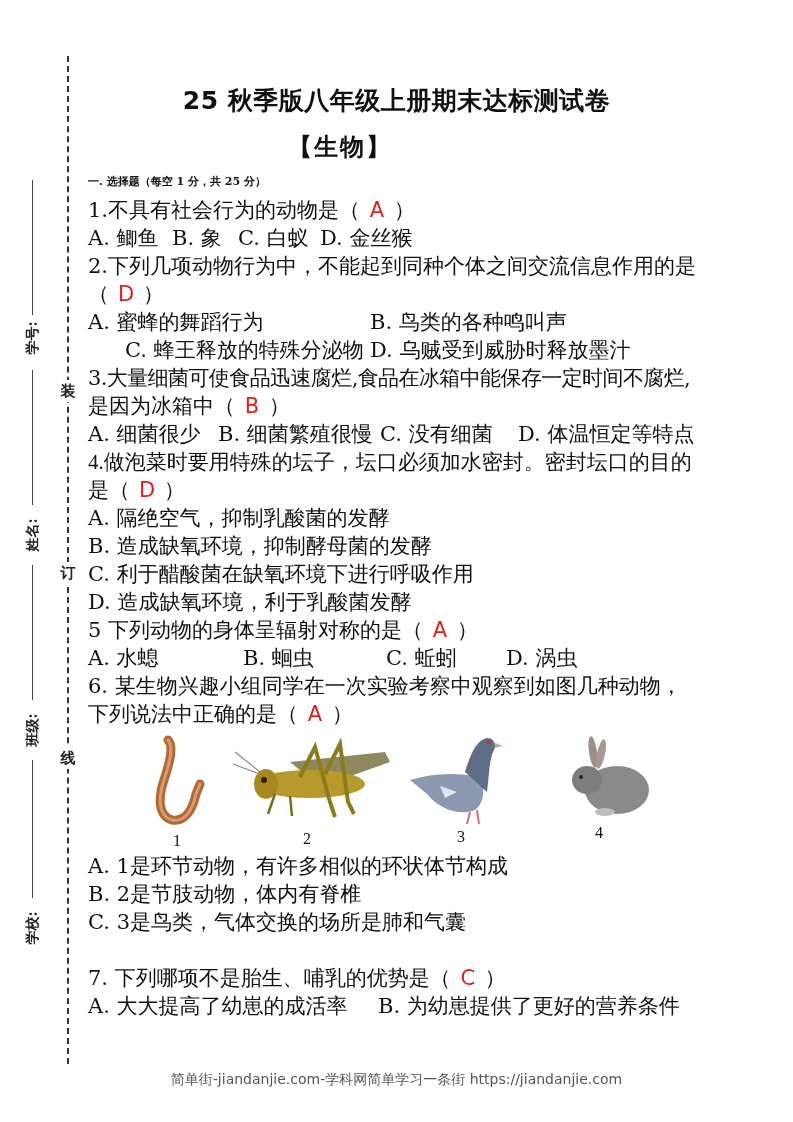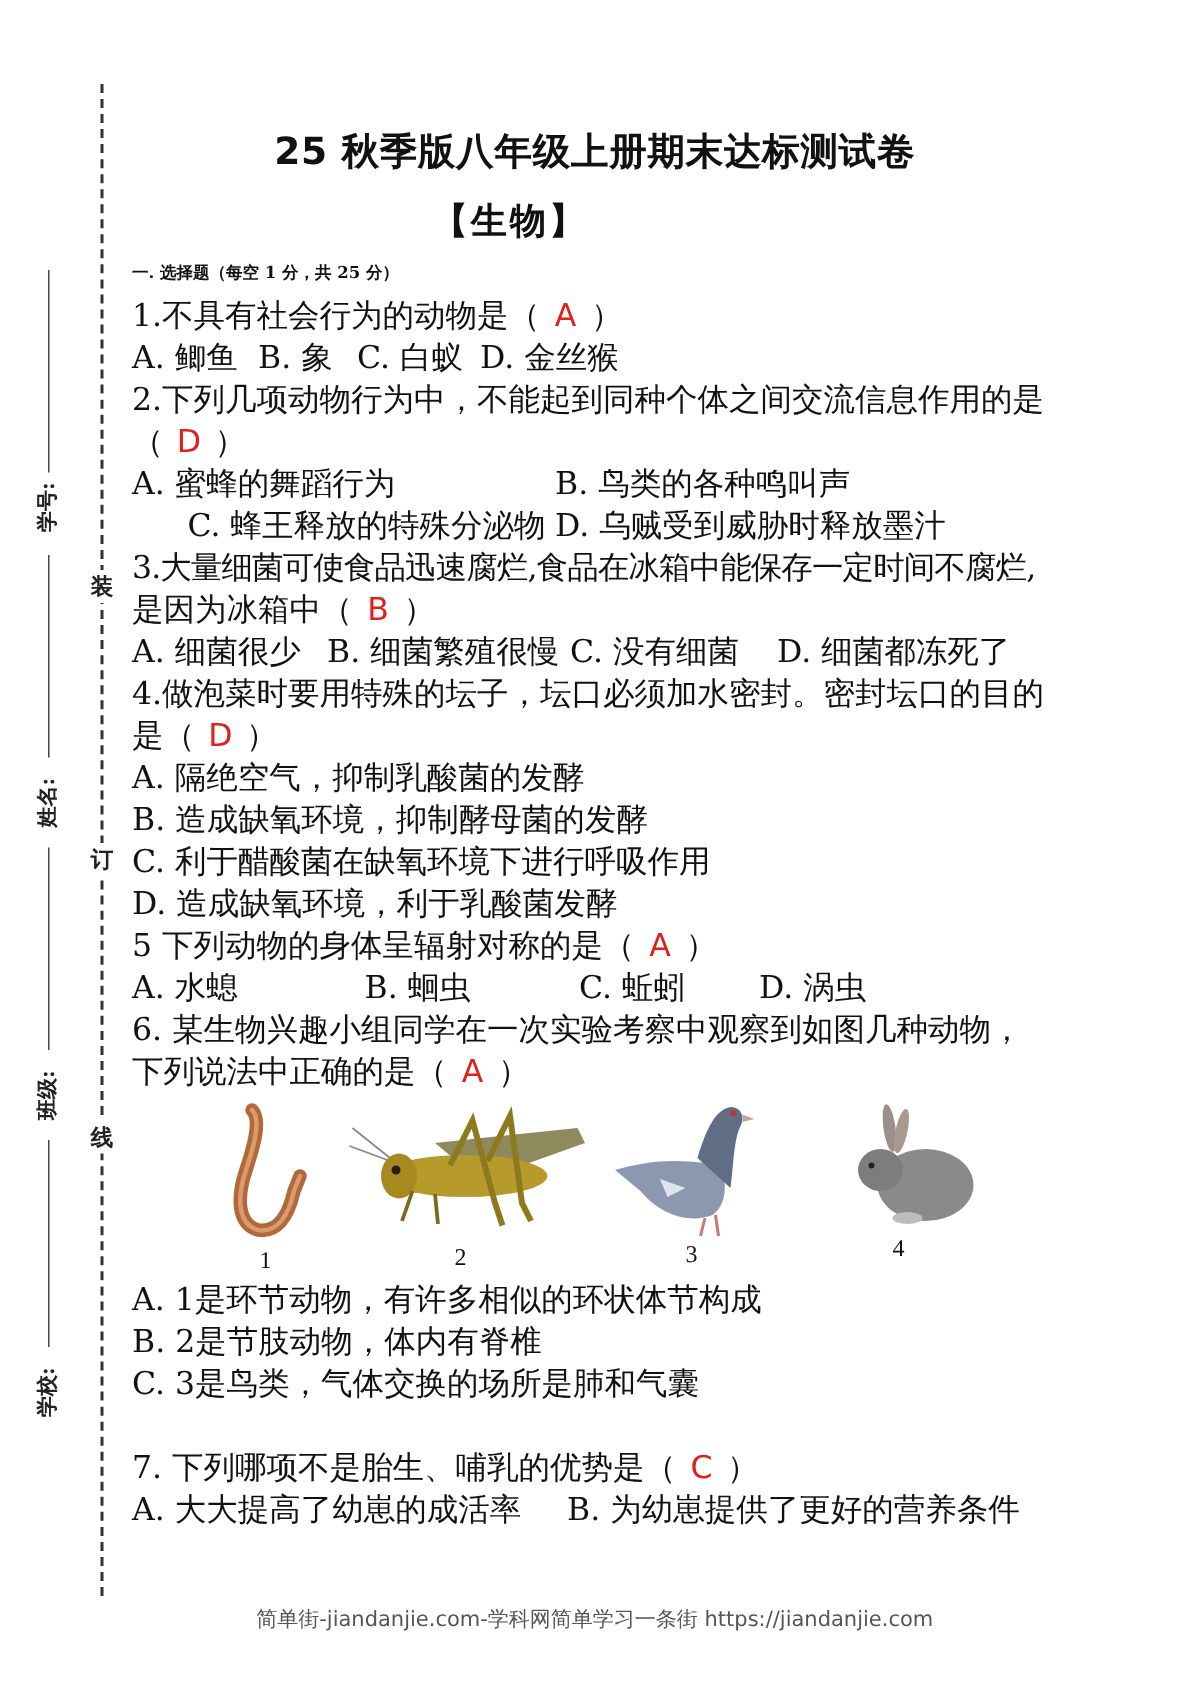--- a/index.html
+++ b/index.html
@@ -84,24 +84,24 @@
   </div>
 
   <div class="line" style="top:366px;letter-spacing:-0.6px;">3.大量细菌可使食品迅速腐烂,食品在冰箱中能保存一定时间不腐烂,</div>
   <div class="line" style="top:394px;">
     <span>是因为冰箱中（</span><span class="ans">B</span><span>）</span>
   </div>
   <div class="line" style="top:422px;width:620px;">
     <span class="opt" style="left:0;">A. 细菌很少</span>
     <span class="opt" style="left:130px;">B. 细菌繁殖很慢</span>
     <span class="opt" style="left:292px;">C. 没有细菌</span>
-    <span class="opt" style="left:430px;">D. 细菌都冻死了</span>
+    <span class="opt" style="left:430px;">D. 体温恒定等特点</span>
   </div>
 
-  <div class="line" style="top:450px;">4.做泡菜时要用特殊的坛子，坛口必须加水密封。密封坛口的目的</div>
+  <div class="line" style="top:450px;font-family:Liberation Serif, serif;">4.做泡菜时要用特殊的坛子，坛口必须加水密封。密封坛口的目的</div>
   <div class="line" style="top:478px;">
     <span>是（</span><span class="ans">D</span><span>）</span>
   </div>
   <div class="line" style="top:506px;">A. 隔绝空气，抑制乳酸菌的发酵</div>
   <div class="line" style="top:562px;">C. 利于醋酸菌在缺氧环境下进行呼吸作用</div>
   <div class="line" style="top:534px;">B. 造成缺氧环境，抑制酵母菌的发酵</div>
   <div class="line" style="top:590px;">D. 造成缺氧环境，利于乳酸菌发酵</div>
 
   <div class="line" style="top:618px;">
     <span>5 下列动物的身体呈辐射对称的是（</span><span class="ans">A</span><span>）</span>

